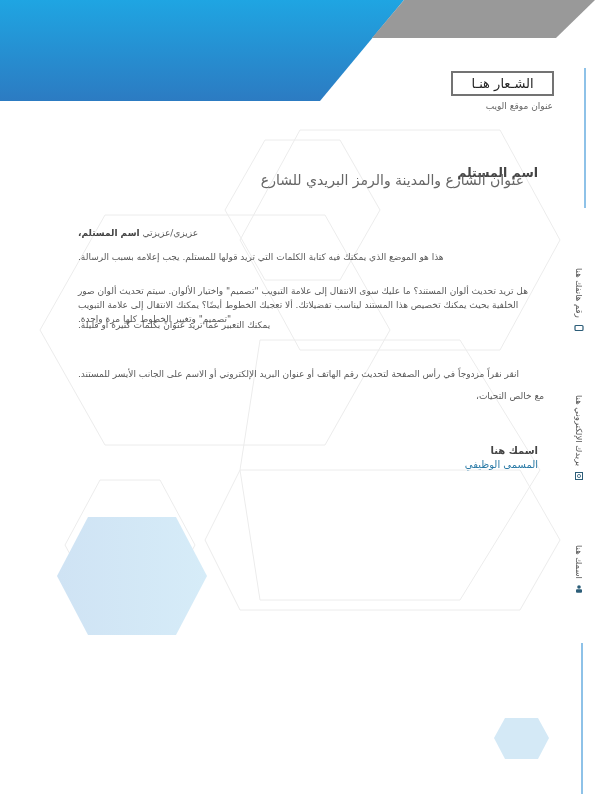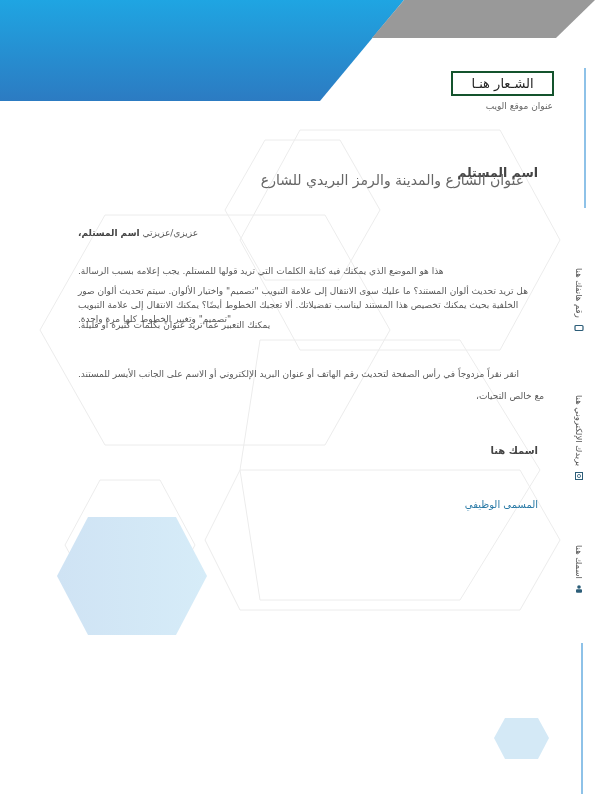--- a/index.html
+++ b/index.html
@@ -5,42 +5,42 @@
     html, body { margin: 0; padding: 0; }
     body {
       width: 616px; height: 800px; position: relative; overflow: hidden;
       background: #ffffff;
       font-family: "DejaVu Sans", sans-serif;
       color: #595959;
     }
     .bg-svg { position: absolute; left: 0; top: 0; width: 616px; height: 800px; }
     .logo-box {
       position: absolute; left: 451px; top: 71px; width: 103px; height: 25px;
-      border: 2px solid #14532d; box-sizing: border-box; background: #fff;
+      border: 2px solid #737373; box-sizing: border-box; background: #fff;
       display: flex; align-items: center; justify-content: center;
       font-size: 13px; color: #222; letter-spacing: 2px; direction: rtl;
     }
     .website {
       position: absolute; right: 63px; top: 101px; font-size: 9px; color: #666; direction: rtl;
     }
     .content {
       position: absolute; right: 78px; width: 460px; direction: rtl; text-align: left;
       font-size: 9px; line-height: 14px;
     }
     .recipient-name { position: absolute; right: 78px; top: 165px; font-size: 12.5px; font-weight: bold; color: #444; direction: rtl; }
     .recipient-addr { position: absolute; right: 92px; top: 172px; font-size: 14px; color: #666; direction: rtl; }
     .greeting { top: 226px; }
     .greeting b { color: #444; }
-    .p1 { top: 264px; }
+    .p1 { top: 250px; }
     .p2 { top: 284px; }
     .p3 { top: 318px; }
     .p4 { top: 339px; margin-top: 28px; }
     .closing { position: absolute; right: 72px; top: 391px; font-size: 9px; direction: rtl; }
     .sender-name { position: absolute; right: 78px; top: 445px; font-size: 10px; font-weight: bold; color: #444; direction: rtl; }
-    .sender-title { position: absolute; right: 78px; top: 459px; font-size: 10px; color: #2a7aa6; direction: rtl; margin-top: 40px; }
+    .sender-title { position: absolute; right: 78px; top: 459px; font-size: 10px; color: #2a7aa6; direction: rtl; }
     .side-item {
       position: absolute; left: 569px; width: 20px;
       display: flex; flex-direction: column; align-items: center;
     }
     .side-text {
       writing-mode: vertical-rl; font-size: 8.5px; color: #555; direction: rtl;
       white-space: nowrap;
     }
     .side-icon { margin-top: 6px; width: 10px; height: 8px; }
   </style>

